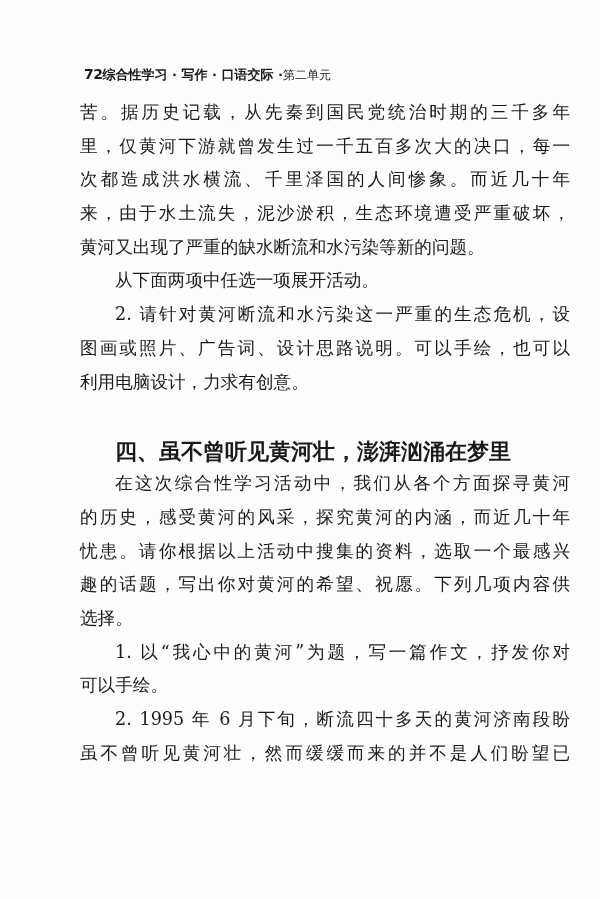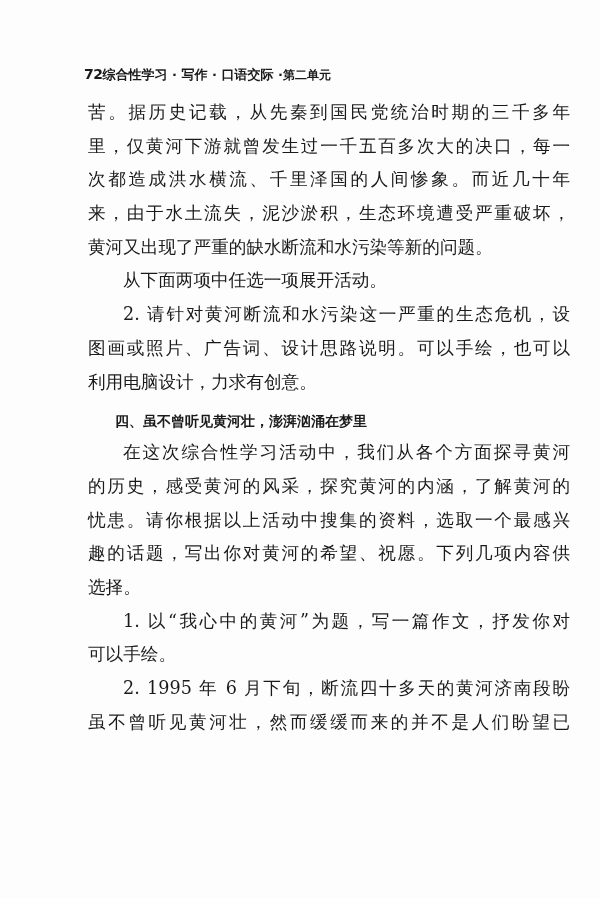--- a/index.html
+++ b/index.html
@@ -1,27 +1,27 @@
 <!DOCTYPE html>
 <html><head>
 <meta charset="utf-8">
 <style>
   html, body { margin:0; padding:0; }
   body { width:600px; height:899px; background:#fdfdfd; position:relative; overflow:hidden;
          font-family:"DejaVu Serif","Liberation Serif",serif; color:#1a1a1a; }
   .header { position:absolute; top:66px; left:84px; font-family:"DejaVu Sans","Liberation Sans",sans-serif;
             font-size:13px; font-weight:bold; display:flex; align-items:baseline; }
   .pageno { font-size:14px; letter-spacing:-0.5px; }
-  .header .unit { font-weight:bold; font-family:"DejaVu Serif",serif; font-size:12px; }
+  .header .unit { font-weight:normal; font-family:"DejaVu Serif",serif; font-size:12px; }
   .body { position:absolute; left:80px; width:490px; top:96px; font-size:17.6px; line-height:33.7px; }
-  .line { white-space:nowrap; text-align:justify; text-align-last:justify; height:33.7px;margin-left:8px; }
+  .line { white-space:nowrap; text-align:justify; text-align-last:justify; height:33.7px; }
   .line.last { text-align-last:left; }
   .indent { padding-left:35px; }
-  .heading { font-family:"DejaVu Sans","Liberation Sans",sans-serif; font-weight:bold; font-size:14px;
-             padding-left:35px; margin-top:7px; height:30px; line-height:30px; white-space:nowrap; }
+  .heading { font-family:"DejaVu Sans","Liberation Sans",sans-serif; font-weight:bold; font-size:22px;
+             padding-left:35px; margin-top:38px; height:30px; line-height:30px; white-space:nowrap; }
 </style>
 </head>
 <body>
 
 <div class="header">
   <span class="pageno">72</span>
   <span>综合性学习 · 写作 · 口语交际 · </span>
   <span class="unit">第二单元</span>
 </div>
 
@@ -39,21 +39,21 @@
   <div>
     <div class="line indent">2. 请针对黄河断流和水污染这一严重的生态危机，设</div>
     <div class="line">图画或照片、广告词、设计思路说明。可以手绘，也可以</div>
     <div class="line last">利用电脑设计，力求有创意。</div>
   </div>
 
   <div class="heading">四、虽不曾听见黄河壮，澎湃汹涌在梦里</div>
 
   <div>
     <div class="line indent">在这次综合性学习活动中，我们从各个方面探寻黄河</div>
-    <div class="line">的历史，感受黄河的风采，探究黄河的内涵，了解黄河的</div>
+    <div class="line">的历史，感受黄河的风采，探究黄河的内涵，而近几十年</div>
     <div class="line">忧患。请你根据以上活动中搜集的资料，选取一个最感兴</div>
     <div class="line">趣的话题，写出你对黄河的希望、祝愿。下列几项内容供</div>
     <div class="line last">选择。</div>
   </div>
   <div>
     <div class="line indent">1. 以“我心中的黄河”为题，写一篇作文，抒发你对</div>
     <div class="line last">可以手绘。</div>
   </div>
   <div>
     <div class="line indent">2. 1995 年 6 月下旬，断流四十多天的黄河济南段盼</div>

